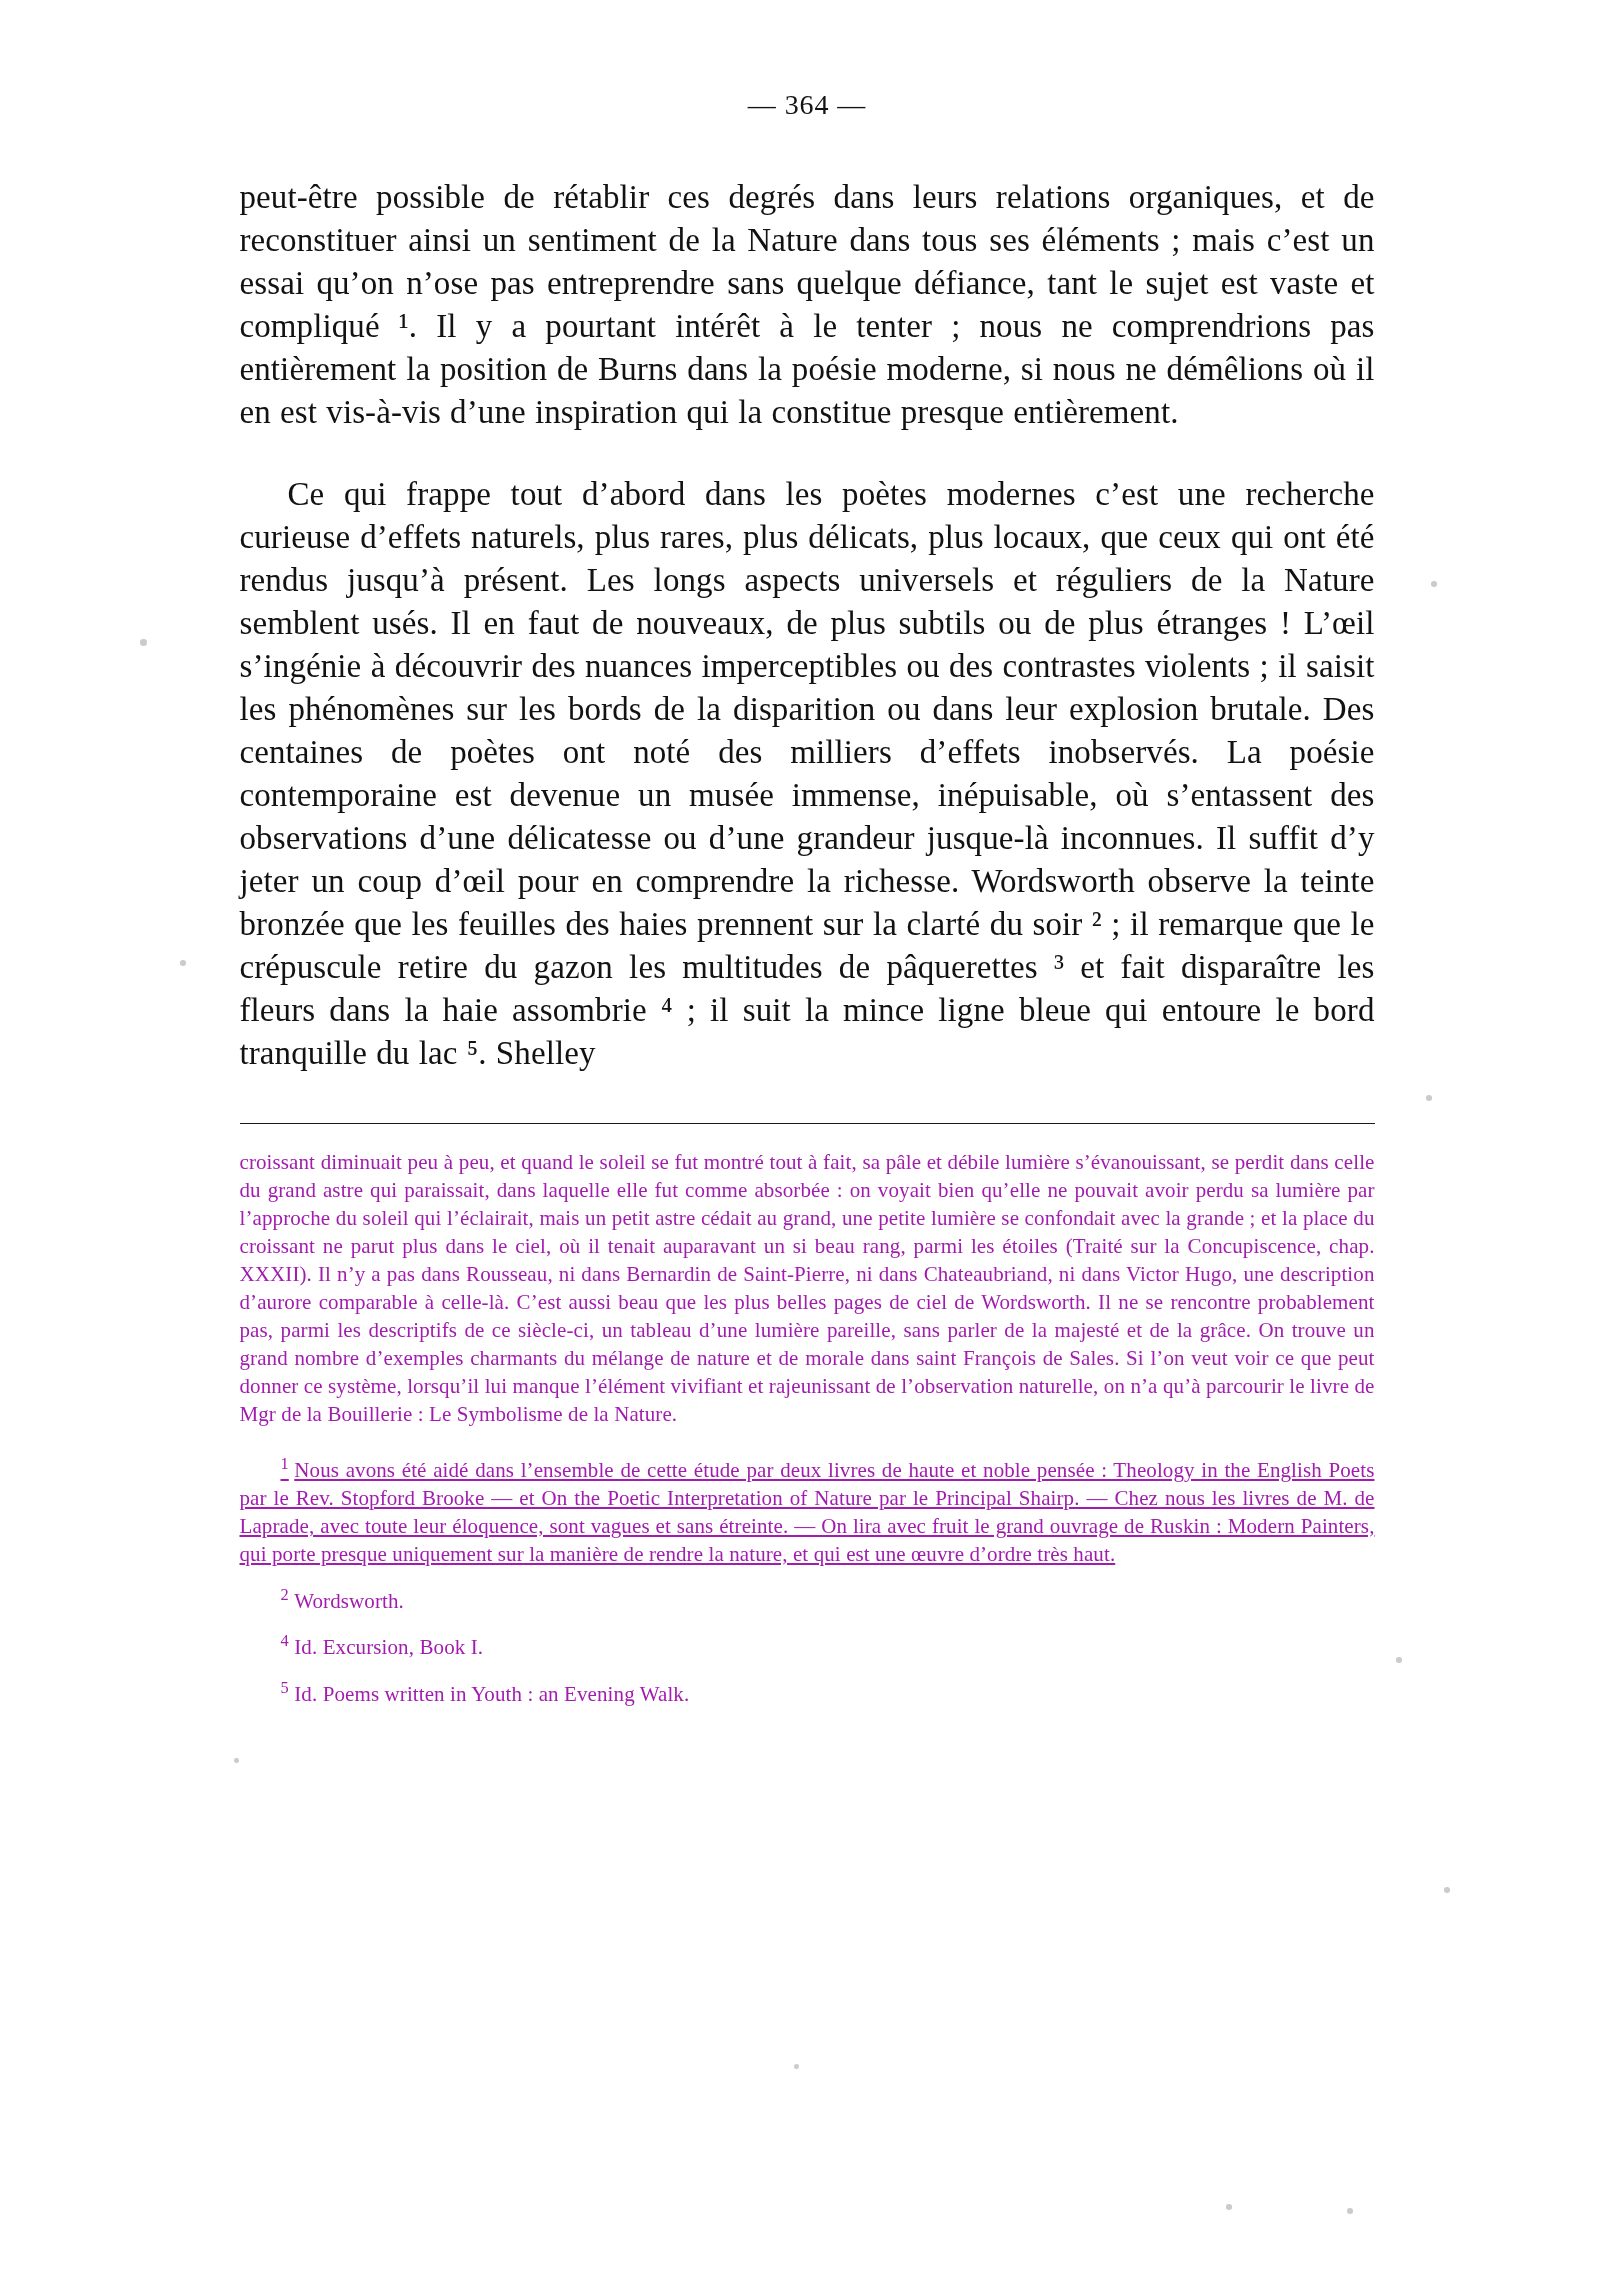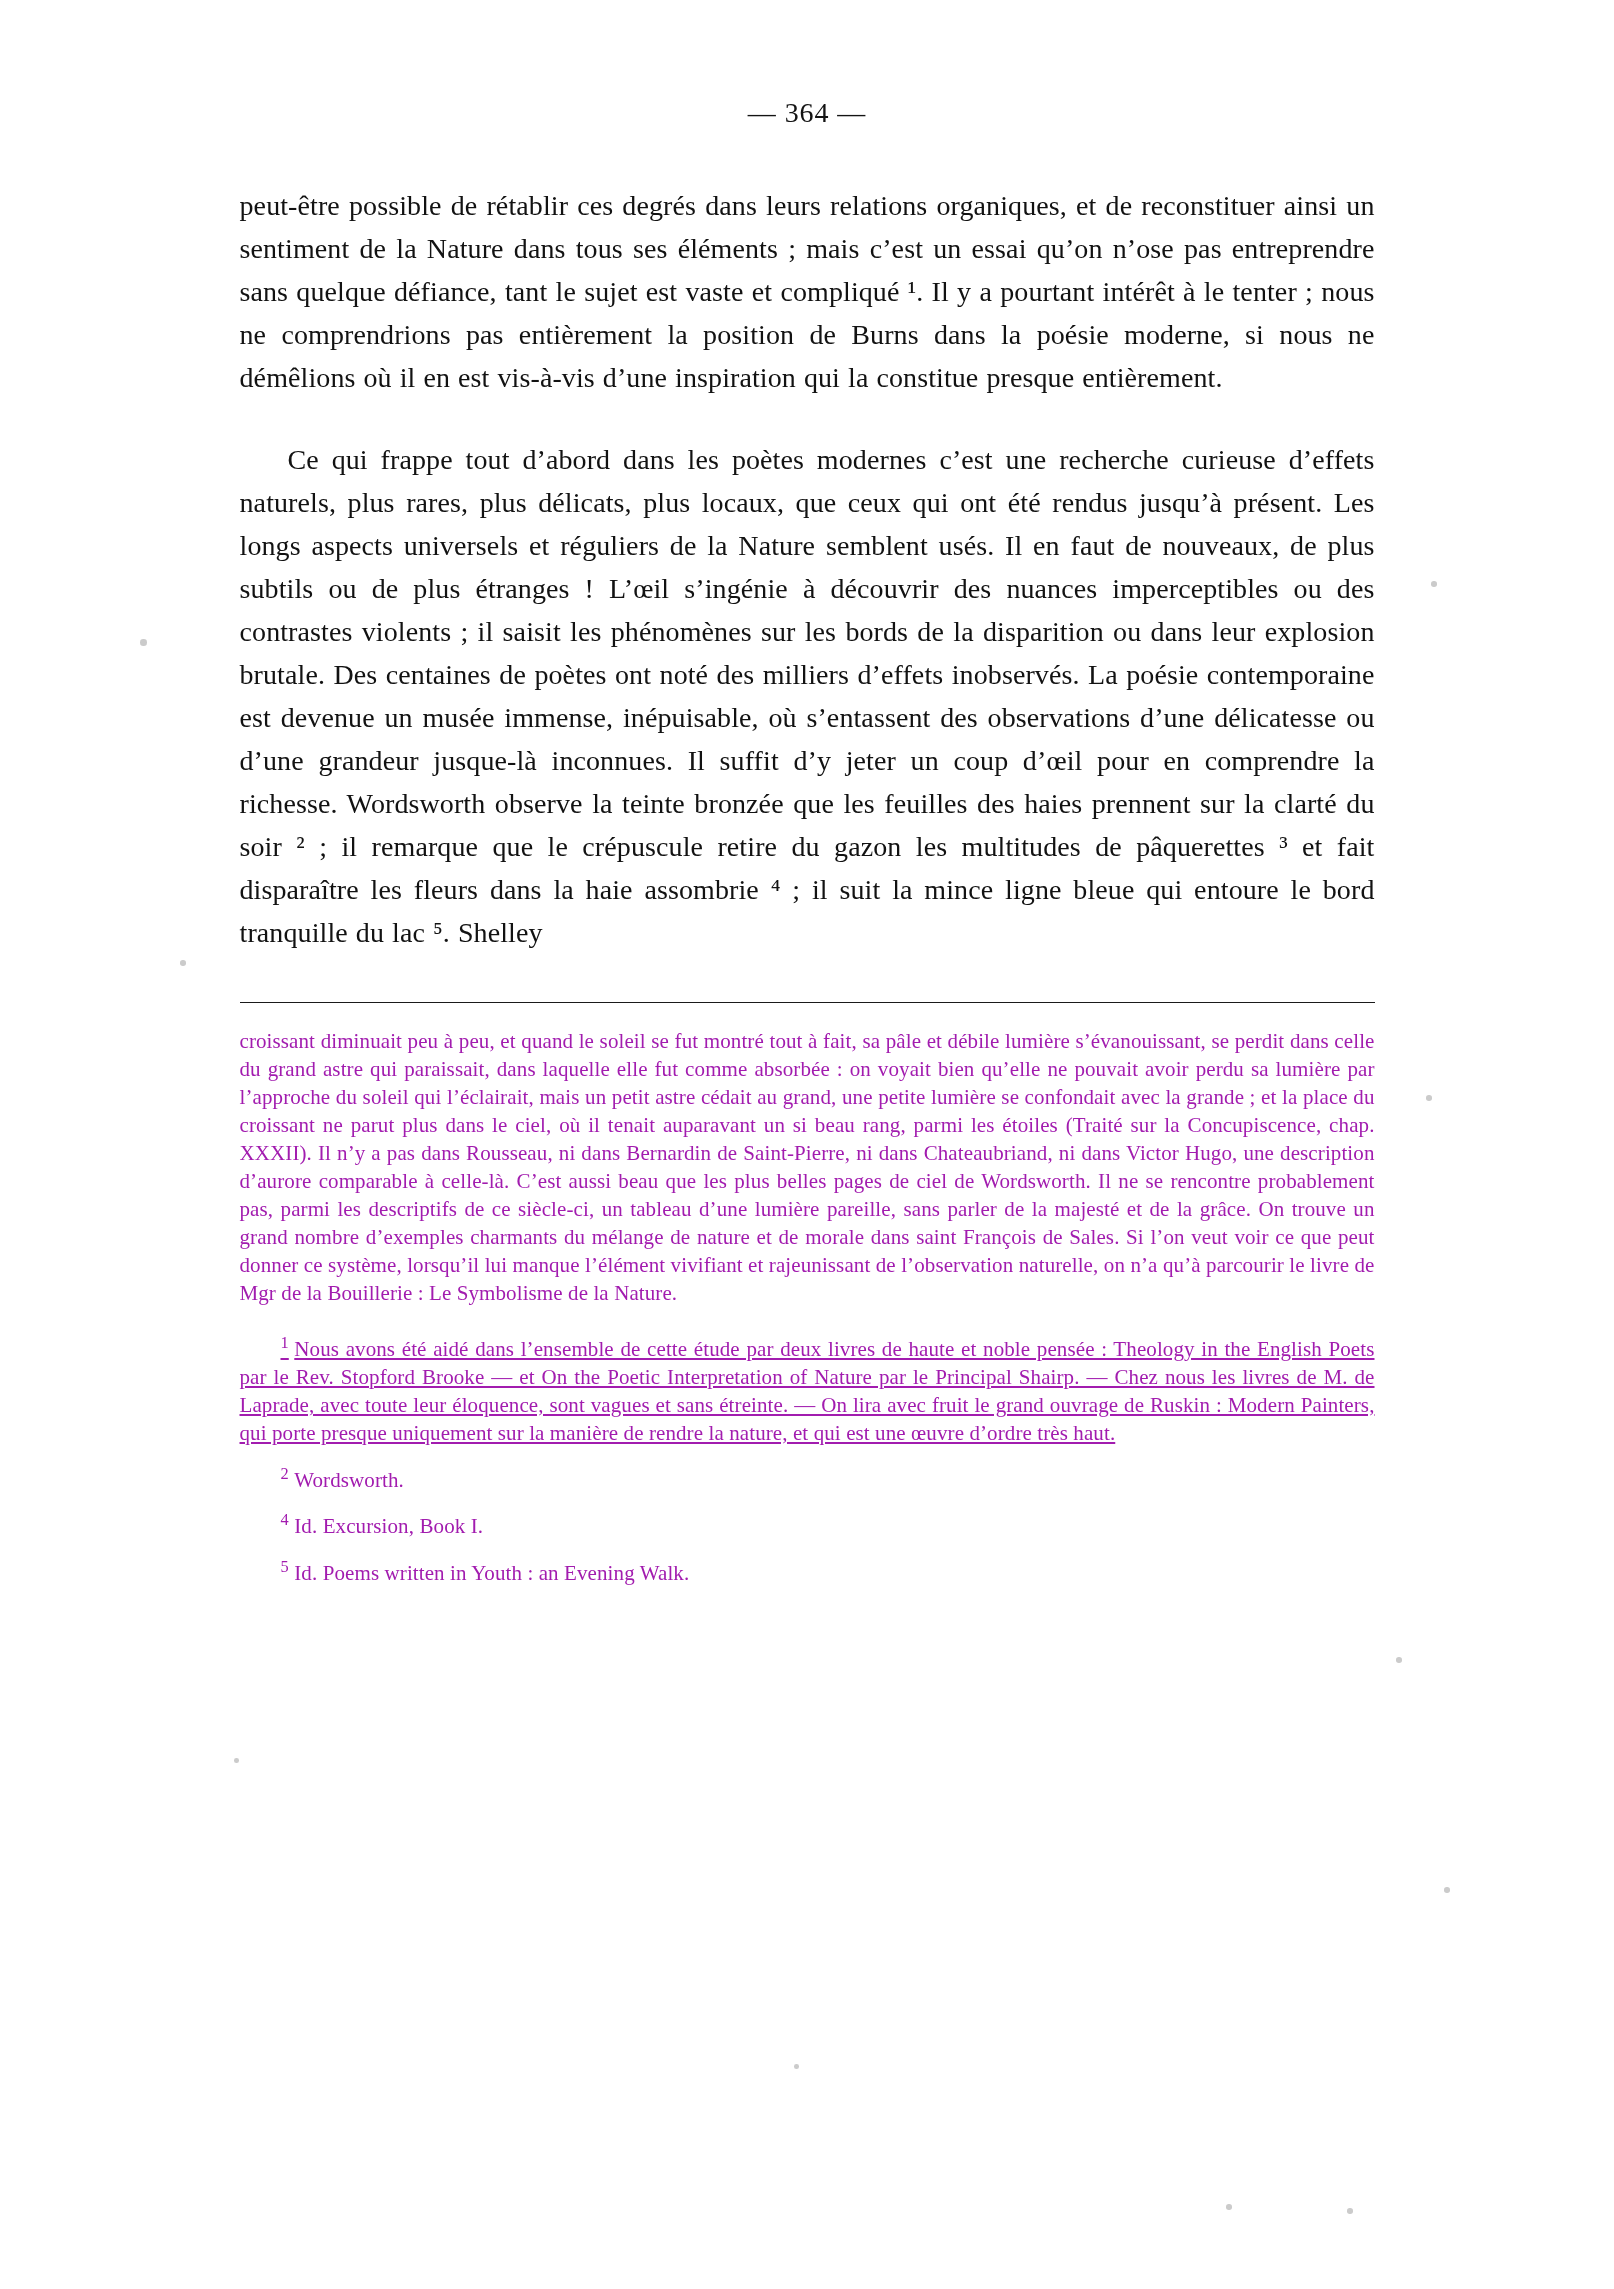--- a/index.html
+++ b/index.html
@@ -14,36 +14,36 @@
     color: #1a1a1a;
     position: relative;
     overflow: hidden;
   }
   .page {
     position: absolute;
     top: 0; left: 0;
     width: 1614px;
     height: 1624px;
     box-sizing: border-box;
-    padding: 8px;
+    padding: 0;
   }
   .page-number {
     text-align: center;
     font-size: 28px;
     letter-spacing: 0.9px;
     margin-top: 89px;
     color: #141414;
   }
   .content {
     margin: 0 auto;
     width: 1135px;
     padding-top: 55px;
   }
   p.body-par {
-    font-size: 28px;
+    font-size: 33px;
     line-height: 43px;
     text-align: justify;
     margin: 0 0 0 0;
     color: #121212;
     letter-spacing: 0.1px;
     word-spacing: 0.9px;
   }
   p.body-par + p.body-par {
     margin-top: 39px;
     text-indent: 48px;

